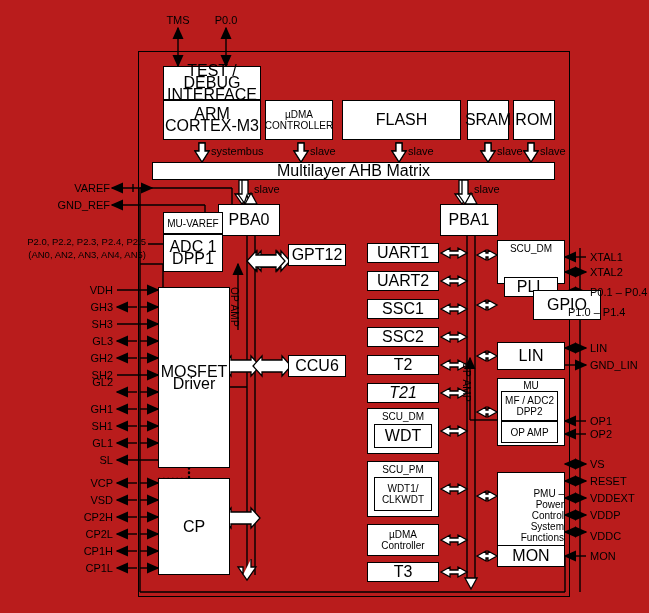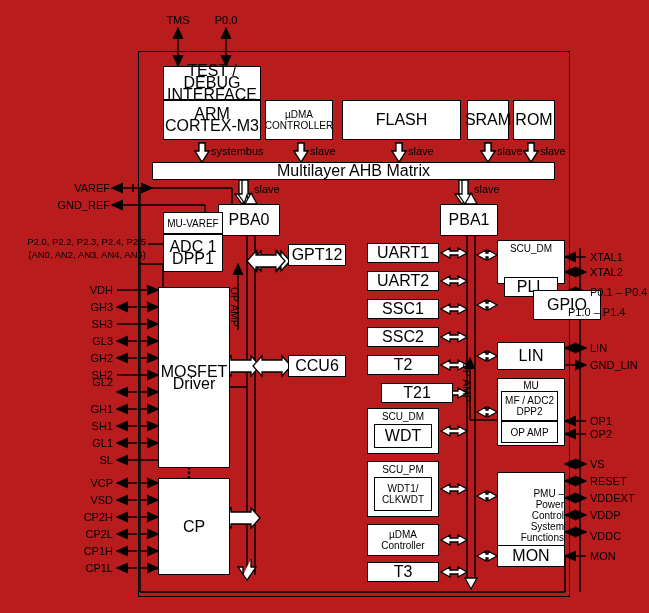--- a/index.html
+++ b/index.html
@@ -317,21 +317,21 @@
       </div>
       <div class="blk" style="left: 367px; top: 299px; width: 72px; height: 20px;">
         <span>SSC1</span>
       </div>
       <div class="blk" style="left: 367px; top: 327px; width: 72px; height: 20px;">
         <span>SSC2</span>
       </div>
       <div class="blk" style="left: 367px; top: 355px; width: 72px; height: 20px;">
         <span>T2</span>
       </div>
-      <div class="blk" style="left: 381px; top: 383px; width: 72px; height: 20px;">
+      <div class="blk" style="left: 367px; top: 383px; width: 72px; height: 20px; font-style: italic;">
         <span>T21</span>
       </div>
       <div class="blk" style="left: 367px; top: 562px; width: 72px; height: 20px;">
         <span>T3</span>
       </div>
     </div>
 
   <div class="blk sm" style="left:367px;top:408px;width:72px;height:46px;justify-content:flex-start;padding-top:2px;">
     <span>SCU_DM</span>
   </div>

